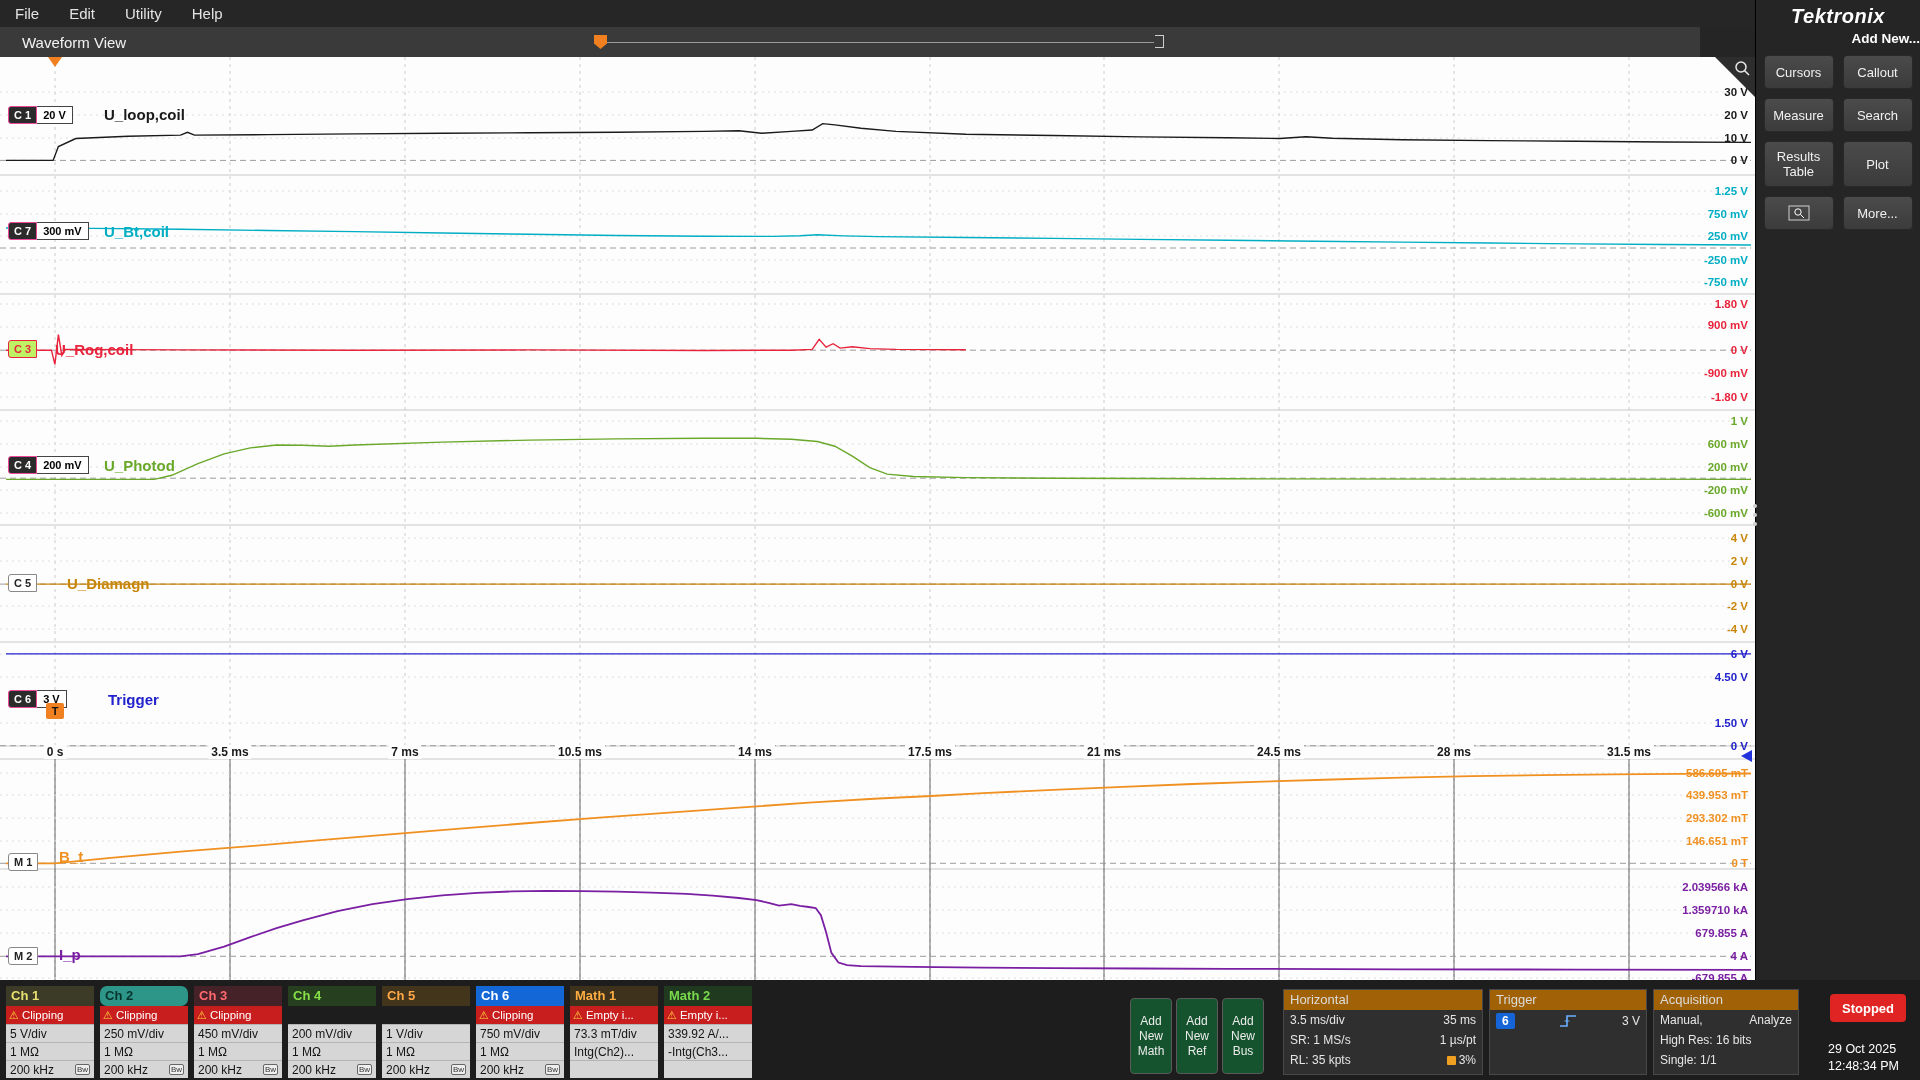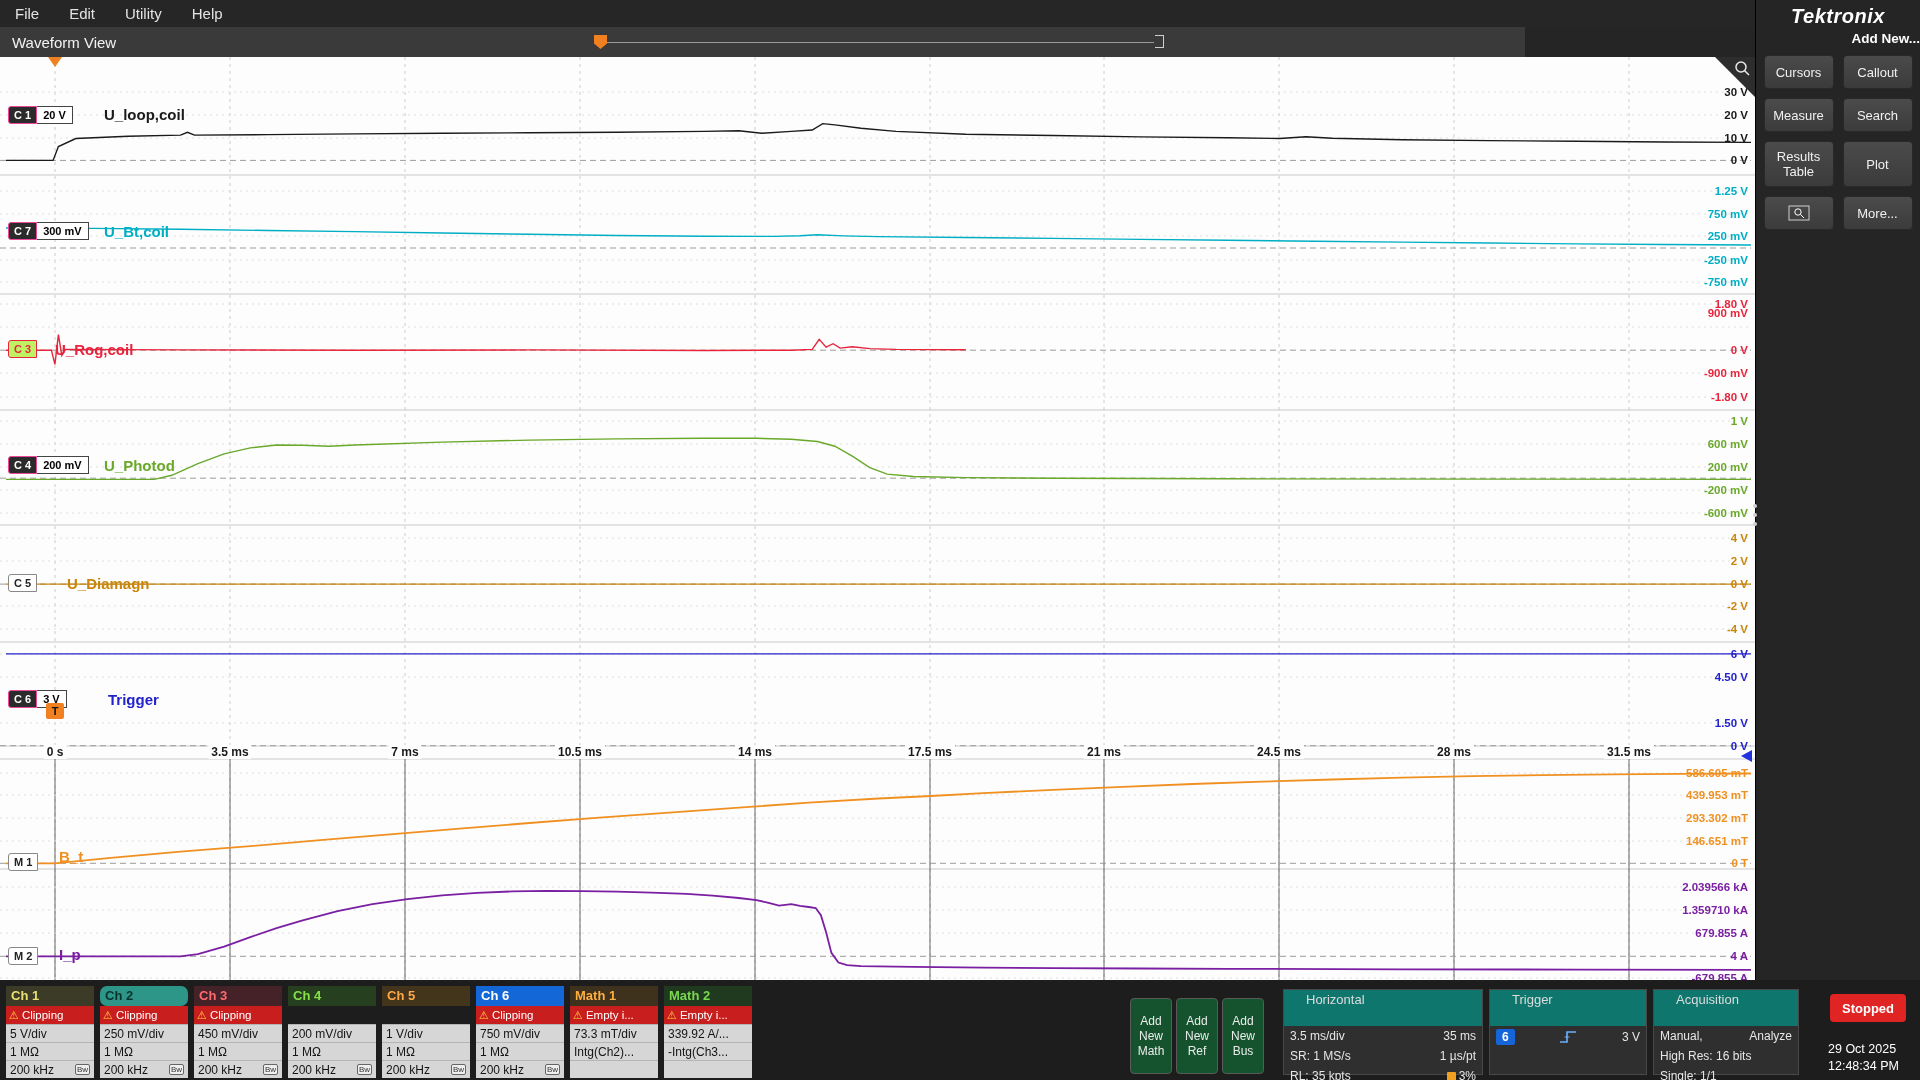--- a/index.html
+++ b/index.html
@@ -6,22 +6,22 @@
   html,body{width:1920px;height:1080px;overflow:hidden;background:#1b1b1b;
     font-family:"Liberation Sans","DejaVu Sans",sans-serif;}
   .app{position:relative;width:1920px;height:1080px;background:#252525}
 
   
   .menu-bar{position:absolute;left:0;top:0;width:1755px;height:27px;background:#262626;
     display:flex;align-items:center;color:#e3e3e3;font-size:15px}
   .menu-item{padding:0 15px;cursor:default}
 
   
-  .title-bar{position:absolute;left:0;top:27px;width:1525px;height:30px;background:#3a3a3a;
-    color:#f2f2f2;font-size:15px;display:flex;align-items:center;padding-left:12px}
+  .title-bar{position:absolute;left:0;top:27px;width:1700px;height:30px;background:#3a3a3a;
+    color:#f2f2f2;font-size:15px;display:flex;align-items:center;padding-left:22px}
   .minimap{position:absolute;left:594px;top:7px;width:570px;height:16px}
   .mm-trig{position:absolute;left:0;top:1px;width:13px;height:14px;background:#f08020;
     clip-path:polygon(0 0,100% 0,100% 60%,50% 100%,0 60%)}
   .mm-line{position:absolute;left:13px;right:10px;top:8px;height:1px;background:#9a9a9a}
   .mm-bracket{position:absolute;right:0;top:1px;width:9px;height:13px;
     border-top:1px solid #cfcfcf;border-right:1px solid #cfcfcf;border-bottom:1px solid #cfcfcf}
 
   
   .wave-area{position:absolute;left:0;top:57px;width:1755px;height:923px;background:#fdfdfd;overflow:hidden}
   #wave-svg{position:absolute;left:0;top:0}
@@ -64,21 +64,21 @@
   .chcol .hdr{height:20px;font-size:13px;font-weight:bold;padding:2px 5px}
   .chcol .alert{height:18px;background:#c81e1e;color:#fff;font-size:11.5px;display:flex;align-items:center;gap:3px;padding:0 3px}
   .chcol .alert.empty{background:transparent}
   .chcol .warn{color:#ffd23e;font-size:11px}
   .chcol .vrow{height:18px;background:#d6d6d6;color:#141414;font-size:12px;padding:0 4px;
     border-top:1px solid #b4b4b4;display:flex;align-items:center;justify-content:space-between}
   .bwtag{font-size:8px;border:1px solid #666;padding:0 1px;border-radius:2px;color:#333;background:#eee;line-height:9px}
   .addbtn{position:absolute;top:18px;width:42px;height:76px;background:#14532d;border:1px solid #5a5a5a;border-radius:4px;
     color:#ececec;font-size:12px;display:flex;flex-direction:column;align-items:center;justify-content:center;line-height:15px}
   .panel{position:absolute;top:9px;height:86px;background:#2f2f2f;border:1px solid #484848;color:#e6e6e6}
-  .panel .phdr{height:36px;background:#0f766e;font-size:13px;padding:2px 22px;color:#dcdcdc}
+  .panel .phdr{height:20px;background:#a16207;font-size:13px;padding:2px 6px;color:#dcdcdc}
   .panel .prow{display:flex;justify-content:space-between;align-items:center;font-size:12px;padding:3px 6px}
   .pright{display:flex;align-items:center;gap:3px}
   .hicon{display:inline-block;width:9px;height:9px;background:#f0a020;border-radius:1px}
   .panel-h{left:1283px;width:200px}
   .panel-t{left:1489px;width:158px}
   .panel-a{left:1653px;width:146px}
   .trig-row{gap:8px;justify-content:flex-start;padding-top:8px}
   .trig-src{background:#1565d8;color:#fff;font-weight:bold;padding:1px 6px;border-radius:2px;font-size:12px}
   .stopped{position:absolute;left:1830px;top:14px;width:76px;height:28px;background:#e02424;color:#fff;font-weight:bold;
     font-size:13px;border-radius:4px;display:flex;align-items:center;justify-content:center}
@@ -201,21 +201,21 @@
         <div class="tick-label" style="top: 134px; color: rgb(0, 174, 196);">1.25 V</div>
         <div class="tick-label" style="top: 157px; color: rgb(0, 174, 196);">750 mV</div>
         <div class="tick-label" style="top: 179px; color: rgb(0, 174, 196);">250 mV</div>
         <div class="tick-label" style="top: 203px; color: rgb(0, 174, 196);">-250 mV</div>
         <div class="tick-label" style="top: 225px; color: rgb(0, 174, 196);">-750 mV</div>
         <div class="ch-tag" style="top: 292px;">
           <span class="chip red">C 3</span>
         </div>
         <div class="ch-label" style="left: 55px; top: 292px; color: rgb(232, 36, 60);">U_Rog,coil</div>
         <div class="tick-label" style="top: 247px; color: rgb(232, 36, 60);">1.80 V</div>
-        <div class="tick-label" style="top: 256px; color: rgb(232, 36, 60); text-align: right;">900 mV</div>
+        <div class="tick-label" style="top: 268px; color: rgb(232, 36, 60); text-align: right;">900 mV</div>
         <div class="tick-label" style="top: 293px; color: rgb(232, 36, 60);">0 V</div>
         <div class="tick-label" style="top: 316px; color: rgb(232, 36, 60);">-900 mV</div>
         <div class="tick-label" style="top: 340px; color: rgb(232, 36, 60);">-1.80 V</div>
         <div class="ch-tag" style="top: 408px;">
           <span class="chip dark">C 4</span>
           <span class="scalebox">200 mV</span>
         </div>
         <div class="ch-label" style="left: 104px; top: 408px; color: rgb(105, 168, 41);">U_Photod</div>
         <div class="tick-label" style="top: 364px; color: rgb(105, 168, 41);">1 V</div>
         <div class="tick-label" style="top: 387px; color: rgb(105, 168, 41);">600 mV</div>

